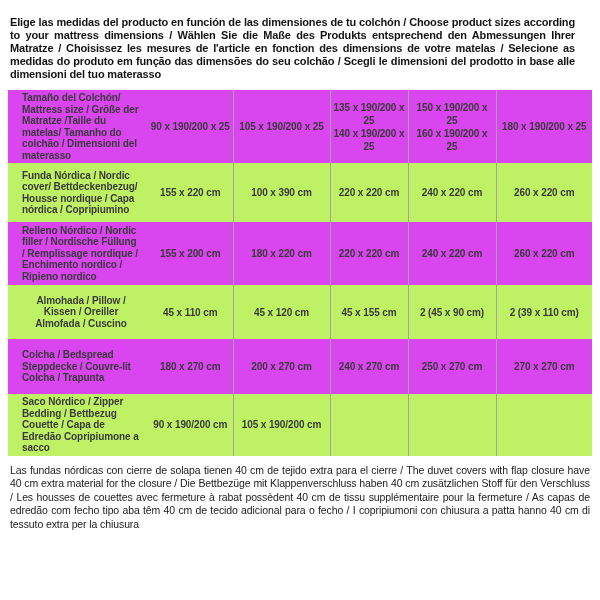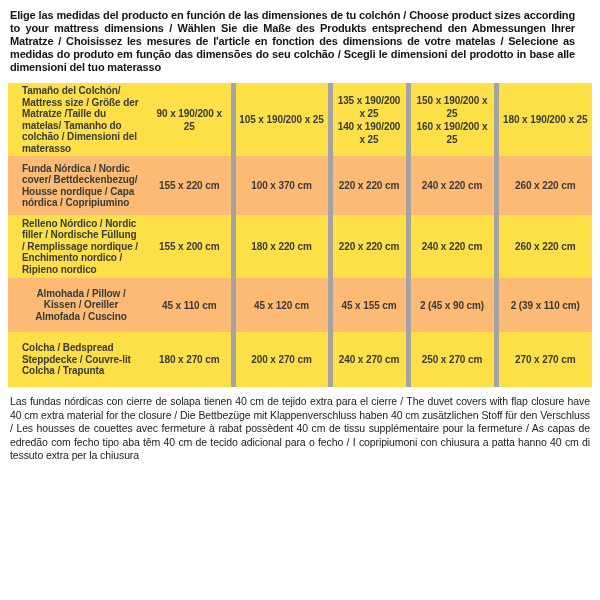--- a/index.html
+++ b/index.html
@@ -15,49 +15,50 @@
     overflow: hidden;
   }
   .intro {
     padding: 9px 25px 5px 10px;
     font-size: 11px;
     font-weight: bold;
     line-height: 13px;
     text-align: justify;
     color: #141414;
     letter-spacing: -0.15px;
+    margin-top: 7px;
   }
   table.size-table {
     border-collapse: collapse;
     table-layout: fixed;
     width: 584px;
     margin: 4px 8px 0 8px;
   }
-  tr.odd  { background: #fde047; }
-  tr.even { background: #fdba74; margin-top: 32px; }
+  tr.odd  { background: #d946ef; }
+  tr.even { background: #bef264; margin-top: 32px; }
   td {
     font-size: 10px;
     font-weight: bold;
     color: #3a3a3a;
     vertical-align: middle;
     padding: 2px 2px;
     letter-spacing: -0.1px;
   }
   td.lbl {
     text-align: left;
     padding-left: 14px;
     padding-right: 8px;
     line-height: 11.5px;
   }
   td.val {
     text-align: center;
     line-height: 13px;
     white-space: pre-line;
   }
-  td.bl { border-left: 5px solid #a3a3a3; }
+  td.bl { border-left: 1px solid #a3a3a3; }
   .r1 td { height: 58px; }
   .r2 td { height: 55px; }
   .r3 td { height: 54px; }
   .r4 td { height: 54px; }
   .r5 td { height: 59px; }
   .r6 td { height: 50px; text-align: center; }
   .r7 td { height: 51px; margin-top: 28px; }
   .r8 td { height: 44px; }
   .footnote {
     padding: 8px 10px 0 10px;
@@ -90,21 +91,21 @@
       <td class="val bl">105 x 190/200 x 25</td>
       <td class="val bl">135 x 190/200 x 25
 140 x 190/200 x 25</td>
       <td class="val bl">150 x 190/200 x 25
 160 x 190/200 x 25</td>
       <td class="val bl">180 x 190/200 x 25</td>
     </tr>
     <tr class="even r2">
       <td class="lbl">Funda Nórdica /  Nordic cover/ Bettdeckenbezug/ Housse nordique  / Capa nórdica / Copripiumino</td>
       <td class="val">155 x 220 cm</td>
-      <td class="val bl">100 x 370 cm</td>
+      <td class="val bl">100 x 390 cm</td>
       <td class="val bl">220 x 220 cm</td>
       <td class="val bl">240 x 220 cm</td>
       <td class="val bl">260 x 220 cm</td>
     </tr>
     <tr class="odd r5">
       <td class="lbl">Relleno Nórdico / Nordic filler / Nordische Füllung / Remplissage nordique / Enchimento nordico / Ripieno nordico</td>
       <td class="val">155 x 200 cm</td>
       <td class="val bl">180 x 220 cm</td>
       <td class="val bl">220 x 220 cm</td>
       <td class="val bl">240 x 220 cm</td>
@@ -119,16 +120,24 @@
       <td class="val bl">2 (39 x 110 cm)</td>
     </tr>
     <tr class="odd r7">
       <td class="lbl">Colcha / Bedspread Steppdecke / Couvre-lit Colcha / Trapunta</td>
       <td class="val">180 x 270 cm</td>
       <td class="val bl">200 x 270 cm</td>
       <td class="val bl">240 x 270 cm</td>
       <td class="val bl">250 x 270 cm</td>
       <td class="val bl">270 x 270 cm</td>
     </tr>
+    <tr class="even r8">
+      <td class="lbl">Saco Nórdico / Zipper Bedding / Bettbezug Couette  / Capa de Edredão Copripiumone a sacco</td>
+      <td class="val">90 x 190/200 cm</td>
+      <td class="val bl">105 x 190/200 cm</td>
+      <td class="val bl"></td>
+      <td class="val bl"></td>
+      <td class="val bl"></td>
+    </tr>
   </tbody>
 </table>
 
 <div class="footnote">Las fundas nórdicas con cierre de solapa tienen 40 cm de tejido extra para el cierre  /  The duvet covers with flap closure have 40 cm extra material for the closure / Die Bettbezüge mit Klappenverschluss haben 40 cm zusätzlichen Stoff für den Verschluss / Les housses de couettes avec fermeture à rabat possèdent 40 cm de tissu supplémentaire pour la fermeture / As capas de edredão com fecho tipo aba têm 40 cm de tecido adicional para o fecho / I copripiumoni con chiusura a patta hanno 40 cm di tessuto extra per la chiusura</div>
 
 </body></html>

